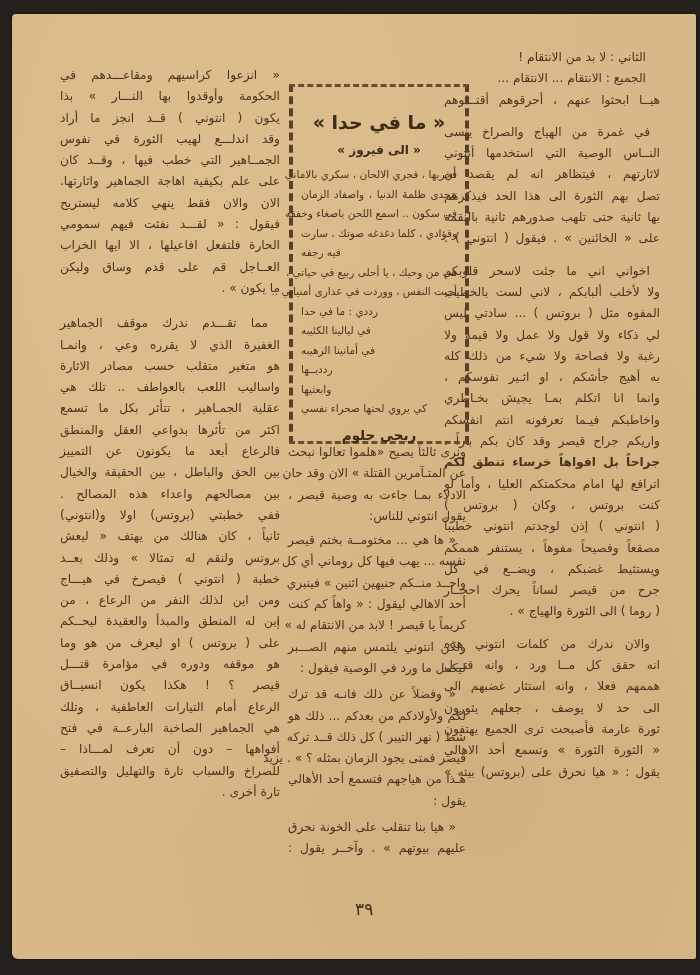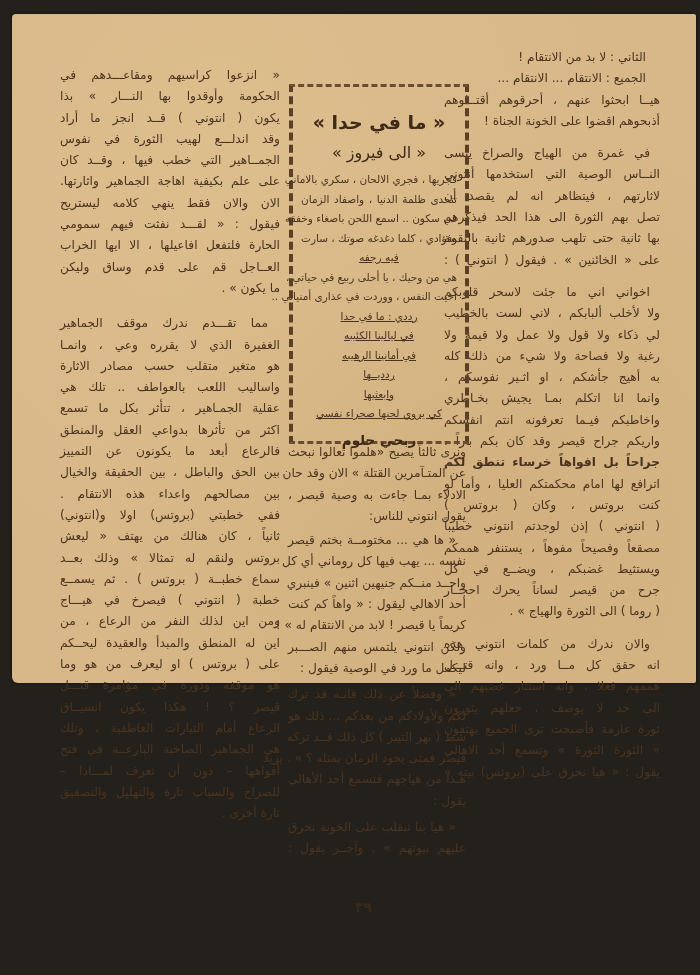--- a/index.html
+++ b/index.html
@@ -4,21 +4,21 @@
   <style>
     html, body {
       margin: 0; padding: 0;
       width: 700px; height: 975px;
       background: #24201b;
       overflow: hidden;
     }
     .page {
       position: absolute;
       left: 12px; top: 14px;
-      width: 684px; height: 669px;
+      width: 684px; height: 945px;
       background: #d8b888;
       background-image:
         radial-gradient(ellipse at 30% 20%, rgba(230,200,150,0.35), transparent 60%),
         radial-gradient(ellipse at 70% 80%, rgba(190,150,100,0.25), transparent 60%);
       border-radius: 4px 2px 2px 6px;
       box-shadow: 0 0 3px rgba(0,0,0,0.6);
     }
     .col {
       position: absolute;
       direction: rtl;
@@ -51,73 +51,73 @@
     }
     .poem-title {
       text-align: center;
       font-weight: bold;
       font-size: 19px;
       color: #3d2a18;
       margin-top: 14px;
     }
     .poem-dedication {
       text-align: center;
-      font-weight: normal;
-      font-size: 16px;
+      font-weight: bold;
+      font-size: 12px;
       color: #3d2a18;
       margin-top: 10px;
       margin-bottom: 8px;
     }
     .poem-body { font-size: 10.5px; line-height: 19.5px; text-align: justify; }
     .poem-body .pl { display: block; white-space: nowrap; text-align-last: justify; }
-    .poem-body .pc { display: block; text-align: center; text-decoration: underline; }
+    .poem-body .pc { display: block; text-align: left; }
     .poem-author {
       text-align: center;
       font-weight: bold;
       font-size: 13.5px;
       margin-top: 8px;
       color: #3d2a18;
     }
     .page-number {
       position: absolute;
       left: 343px; top: 885px;
       font-family: "DejaVu Sans", sans-serif;
-      font-size: 14px; font-weight: bold;
+      font-size: 17px; font-weight: normal;
       color: #3b2a1a;
       text-align: right;
     }
     .bold { font-weight: bold; }
   </style>
 </head>
 <body>
 
 <div class="page">
 
   <div class="col col-right">
     <p class="indent">
         <span class="line" style="text-align-last:right">الثاني : لا بد من الانتقام !</span>
       </p>
     <p class="indent" style="margin-top:-11px">
         <span class="line" style="text-align-last:right">الجميع : الانتقام ... الانتقام ...</span>
       </p>
     <p style="margin-top:-11px">
       <span class="line">هيــا ابحثوا عنهم ، أحرقوهم أقتــلوهم</span>
-      <span class="line" style="text-align-last:right">أذبحوهم اقضوا على الخونة الجناة !</span>
     </p>
     <p>
       <span class="line" style="padding-right:10px">في غمرة من الهياج والصراخ ينسى</span>
       <span class="line">النــاس الوصية التي استخدمها أنتوني</span>
       <span class="line">لاثارتهم ، فيتظاهر انه لم يقصد أن</span>
       <span class="line">تصل بهم الثورة الى هذا الحد فيذكرهم</span>
       <span class="line">بها ثانية حتى تلهب صدورهم ثانية بالنقمة</span>
       <span class="line">على « الخائنين » . فيقول ( انتوني ) :</span>
     </p>
     <p>
       <span class="line" style="padding-right:10px">اخواني اني ما جئت لاسحر قلوبكم</span>
       <span class="line">ولا لأخلب ألبابكم ، لاني لست بالخطيب</span>
+      <span class="line">المفوه مثل ( بروتس ) ... سادتي ليس</span>
       <span class="line">لي ذكاء ولا قول ولا عمل ولا قيمة ولا</span>
       <span class="line">رغبة ولا فصاحة ولا شيء من ذلك كله</span>
       <span class="line">به أهيج جأشكم ، او اثـير نفوسكم ،</span>
       <span class="line">وانما انا اتكلم بمـا يجيش بخـاطري</span>
       <span class="line">واخاطبكم فيـما تعرفونه انتم انفسكم</span>
       <span class="line">واريكم جراح قيصر وقد كان بكم باراً ،</span>
       <span class="line bold">جراحاً بل افواهاً خرساء تنطق لكم</span>
       <span class="line">اترافع لها امام محكمتكم العليا ، وأما لو</span>
       <span class="line">كنت بروتس ، وكان ( بروتس )</span>
       <span class="line">( انتوني ) إذن لوجدتم انتوني خطيباً</span>
@@ -204,25 +204,24 @@
     </p>
     <p style="margin-top:14px">
       <span class="line" style="padding-right:12px">مما تقـــدم ندرك موقف الجماهير</span>
       <span class="line">الغفيرة الذي لا يقرره وعي ، وانمـا</span>
       <span class="line">هو متغير متقلب حسب مصادر الاثارة</span>
       <span class="line">واساليب اللعب بالعواطف .. تلك هي</span>
       <span class="line">عقلية الجمـاهير ، تتأثر بكل ما تسمع</span>
       <span class="line">اكثر من تأثرها بدواعي العقل والمنطق</span>
       <span class="line">فالرعاع أبعد ما يكونون عن التمييز</span>
       <span class="line">بين الحق والباطل ، بين الحقيقة والخيال</span>
-      <span class="line">بين مصالحهم واعداء هذه الانتقام .</span>
+      <span class="line">بين مصالحهم واعداء هذه المصالح .</span>
       <span class="line">ففي خطبتي (بروتس) اولا و(انتوني)</span>
       <span class="line">ثانياً ، كان هنالك من يهتف « ليعش</span>
       <span class="line">بروتس ولنقم له تمثالا » وذلك بعــد</span>
-      <span class="line">سماع خطبــة ( بروتس ) . ثم يسمــع</span>
       <span class="line">خطبة ( انتوني ) فيصرخ في هيـــاج</span>
       <span class="line">ومن اين لذلك النفر من الرعاع ، من</span>
       <span class="line">اين له المنطق والمبدأ والعقيدة ليحــكم</span>
       <span class="line">على ( بروتس ) او ليعرف من هو وما</span>
       <span class="line">هو موقفه ودوره في مؤامرة قتـــل</span>
       <span class="line">قيصر ؟ ! هكذا يكون انسيــاق</span>
       <span class="line">الرعاع أمام التيارات العاطفية ، وتلك</span>
       <span class="line">هي الجماهير الصاخبة البارعــة في فتح</span>
       <span class="line">أفواهها – دون أن تعرف لمـــاذا –</span>
       <span class="line">للصراخ والسباب تارة والتهليل والتصفيق</span>

